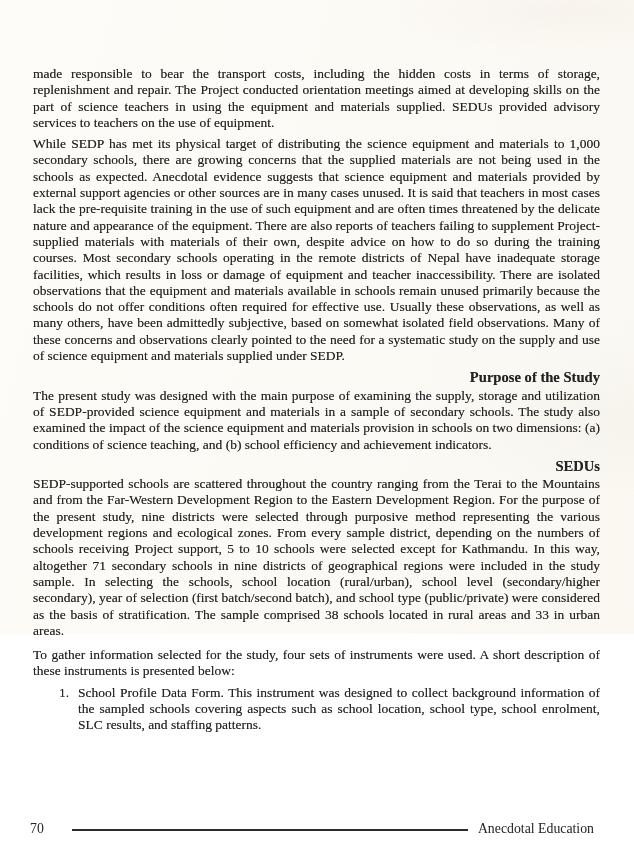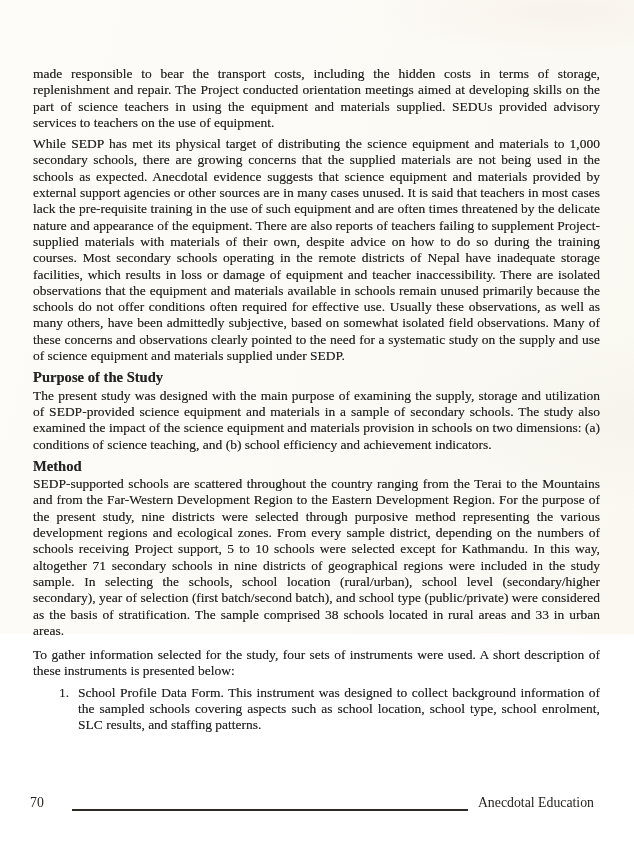--- a/index.html
+++ b/index.html
@@ -32,21 +32,21 @@
     text-align: justify;
     text-shadow: 0 0 0.4px rgba(45,42,38,0.55);
   }
   .content p {
     margin: 0 0 5px 0;
   }
   .section-heading {
     font-size: 14.6px;
     font-weight: bold;
     margin: 3px 0 2px 0;
-    text-align: left;
+    text-align: right;
   }
   .instrument-list {
     margin-top: 2px;
   }
   .list-item {
     display: flex;
     padding-left: 26px;
   }
   .li-marker {
     flex: none;
@@ -56,23 +56,23 @@
     flex: 1;
     text-align: justify;
   }
   .u-lead {
     text-underline-offset: 2px;
   }
   .footer {
     position: absolute;
     left: 30px;
     right: 40px;
-    top: 795px;
+    top: 821px;
     display: flex;
-    align-items: flex-end;
+    align-items: center;
     font-size: 13.8px;
     color: #26231f;
   }
   .footer-line {
     flex: 1;
     height: 0;
     border-top: 2.4px solid #2e2a25;
     margin: 2px 10px 0 28px;
     filter: blur(0.3px);
   }
@@ -85,21 +85,21 @@
   <div class="content">
 
     <p>made responsible to bear the transport costs, including the hidden costs in terms of storage, replenishment and repair. The Project conducted orientation meetings aimed at developing skills on the part of science teachers in using the equipment and materials supplied. SEDUs provided advisory services to teachers on the use of equipment.</p>
 
     <p>While SEDP has met its physical target of distributing the science equipment and materials to 1,000 secondary schools, there are growing concerns that the supplied materials are not being used in the schools as expected. Anecdotal evidence suggests that science equipment and materials provided by external support agencies or other sources are in many cases unused. It is said that teachers in most cases lack the pre-requisite training in the use of such equipment and are often times threatened by the delicate nature and appearance of the equipment. There are also reports of teachers failing to supplement Project-supplied materials with materials of their own, despite advice on how to do so during the training courses. Most secondary schools operating in the remote districts of Nepal have inadequate storage facilities, which results in loss or damage of equipment and teacher inaccessibility. There are isolated observations that the equipment and materials available in schools remain unused primarily because the schools do not offer conditions often required for effective use. Usually these observations, as well as many others, have been admittedly subjective, based on somewhat isolated field observations. Many of these concerns and observations clearly pointed to the need for a systematic study on the supply and use of science equipment and materials supplied under SEDP.</p>
 
     <div class="section-heading">Purpose of the Study</div>
 
     <p>The present study was designed with the main purpose of examining the supply, storage and utilization of SEDP-provided science equipment and materials in a sample of secondary schools. The study also examined the impact of the science equipment and materials provision in schools on two dimensions: (a) conditions of science teaching, and  (b) school efficiency and achievement indicators.</p>
 
-    <div class="section-heading">Method</div>
+    <div class="section-heading">SEDUs</div>
 
     <p>SEDP-supported schools are scattered throughout the country ranging from the Terai to the Mountains and from the Far-Western Development Region to the Eastern Development Region. For the purpose of the present study, nine districts were selected through purposive method representing the various development regions and ecological zones. From every sample district, depending on the numbers of schools receiving Project support, 5 to 10 schools were selected except for Kathmandu.  In this way, altogether 71 secondary schools in nine districts of geographical regions were included in the study sample. In selecting the schools, school location (rural/urban), school level (secondary/higher secondary), year of selection (first batch/second batch), and school type (public/private) were considered as the basis of stratification. The sample comprised 38 schools located in rural areas and 33 in urban areas.</p>
 
     <p style="margin-top:8px;">To gather information selected for the study, four sets of instruments were used. A short description of these instruments is presented below:</p>
 
     <div class="instrument-list">
       <div class="list-item">
         <span class="li-marker">1.</span>
         <span class="li-text"><span class="u-lead">School Profile Data Form.</span> <span>This instrument was designed to collect background information of the sampled schools covering aspects such as school location, school type, school enrolment, SLC results, and staffing patterns.</span></span>
       </div>

